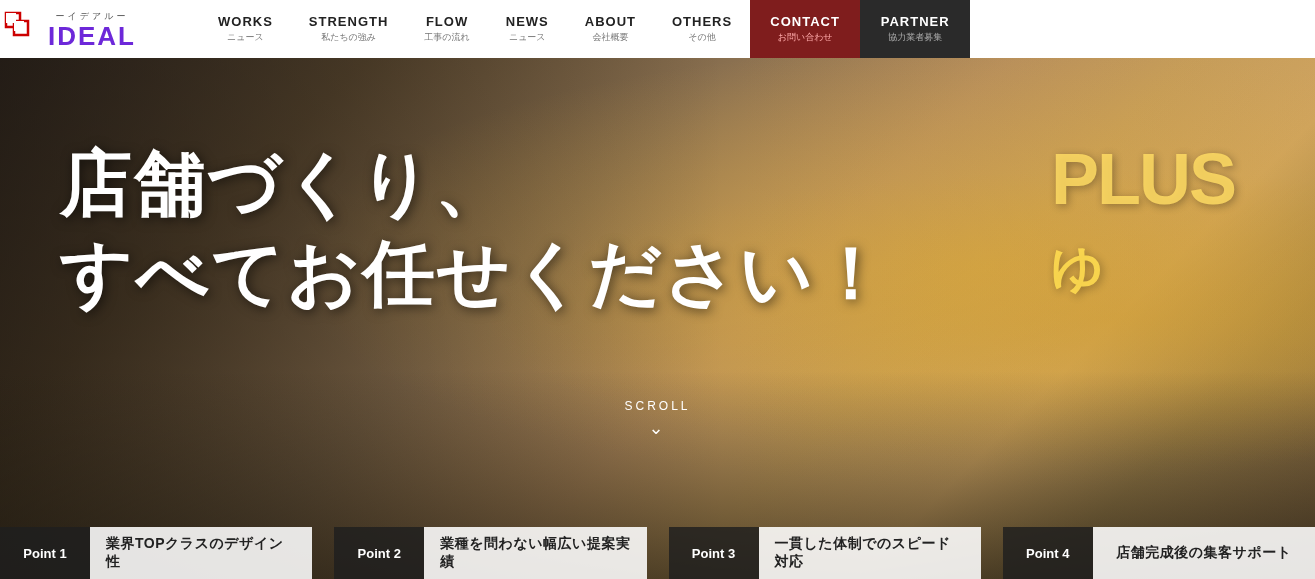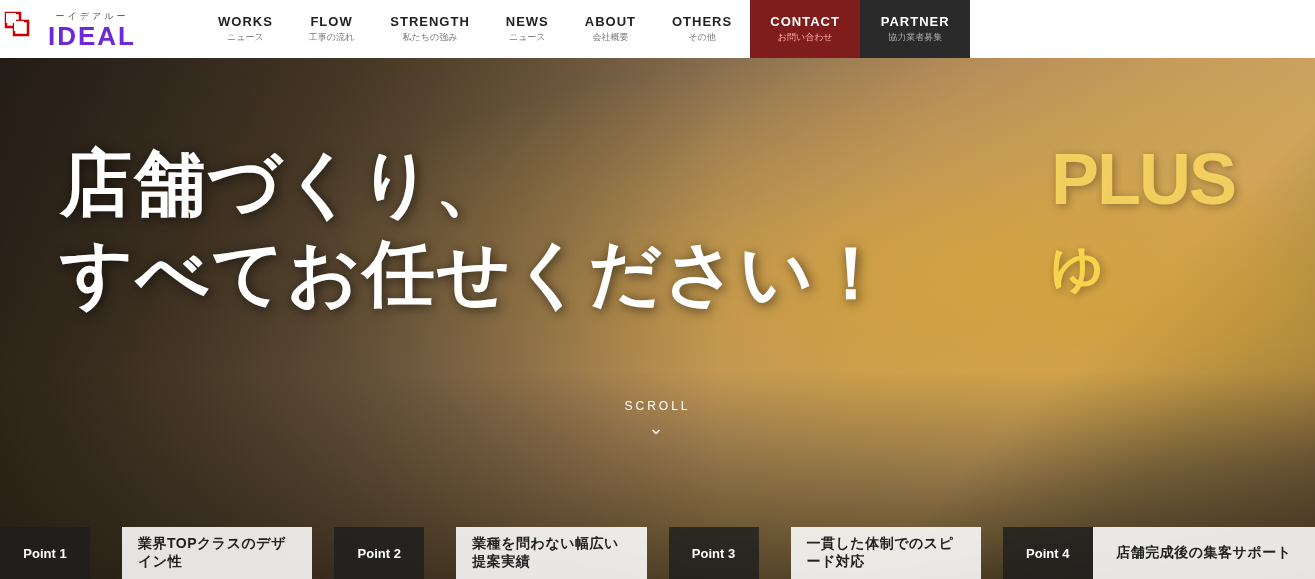--- a/index.html
+++ b/index.html
@@ -261,21 +261,20 @@
       background: rgba(255,255,255,0.88);
       color: #222;
       font-size: 14px;
       font-weight: bold;
       flex: 1;
       letter-spacing: 0.5px;
     }
 
     .point-item:not(:last-child) {
       margin-right: 20px;
-      gap: 32px;
     }
 
     .about-badge {
       position: absolute;
       top: 0;
       right: 0;
       background: rgba(0,0,0,0.0);
       color: transparent;
     }
   </style>
@@ -300,26 +299,26 @@
   </div>
 
   <nav class="nav">
 
     <div id="nav-items-container" style="display:flex;align-items:stretch;">
         <div class="nav-item">
       <span class="nav-main">WORKS</span>
       <span class="nav-sub">ニュース</span>
     </div>
         <div class="nav-item">
+      <span class="nav-main">STRENGTH</span>
+      <span class="nav-sub">私たちの強み</span>
+    </div>
+        <div class="nav-item">
       <span class="nav-main">FLOW</span>
       <span class="nav-sub">工事の流れ</span>
-    </div>
-        <div class="nav-item">
-      <span class="nav-main">STRENGTH</span>
-      <span class="nav-sub">私たちの強み</span>
     </div>
         <div class="nav-item">
       <span class="nav-main">NEWS</span>
       <span class="nav-sub">ニュース</span>
     </div>
         <div class="nav-item">
       <span class="nav-main">ABOUT</span>
       <span class="nav-sub">会社概要</span>
     </div>
         <div class="nav-item">

